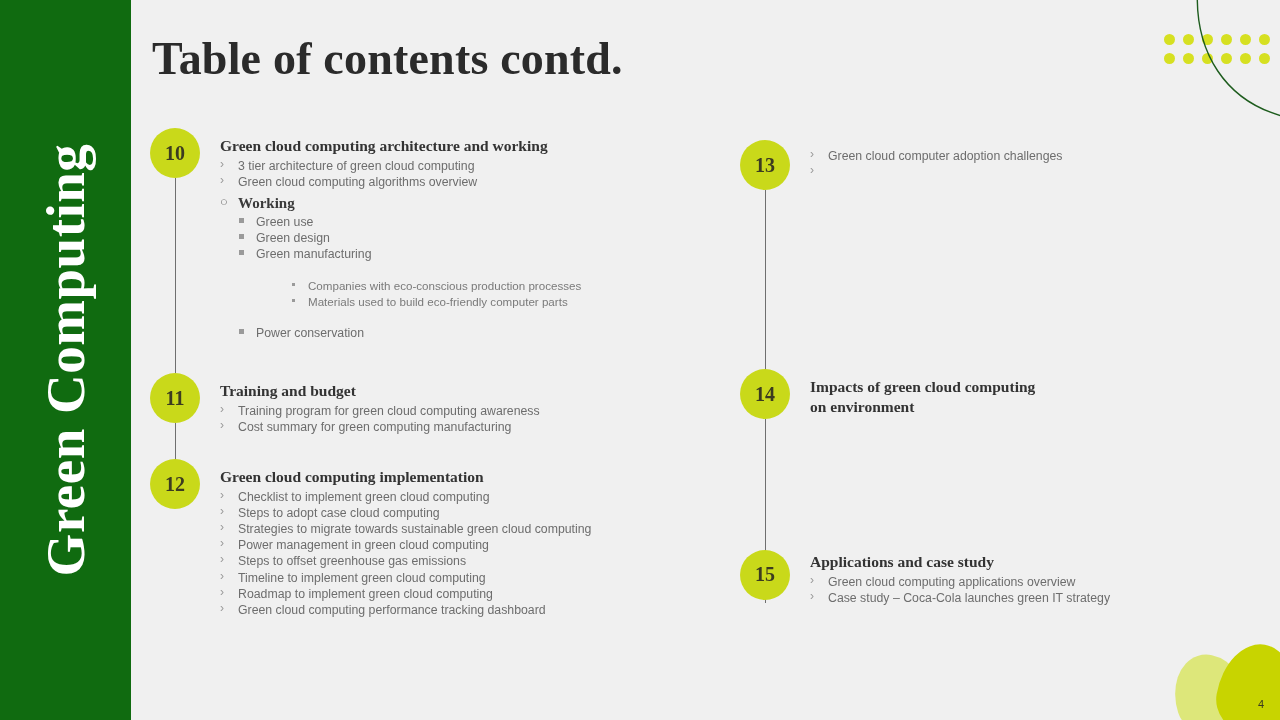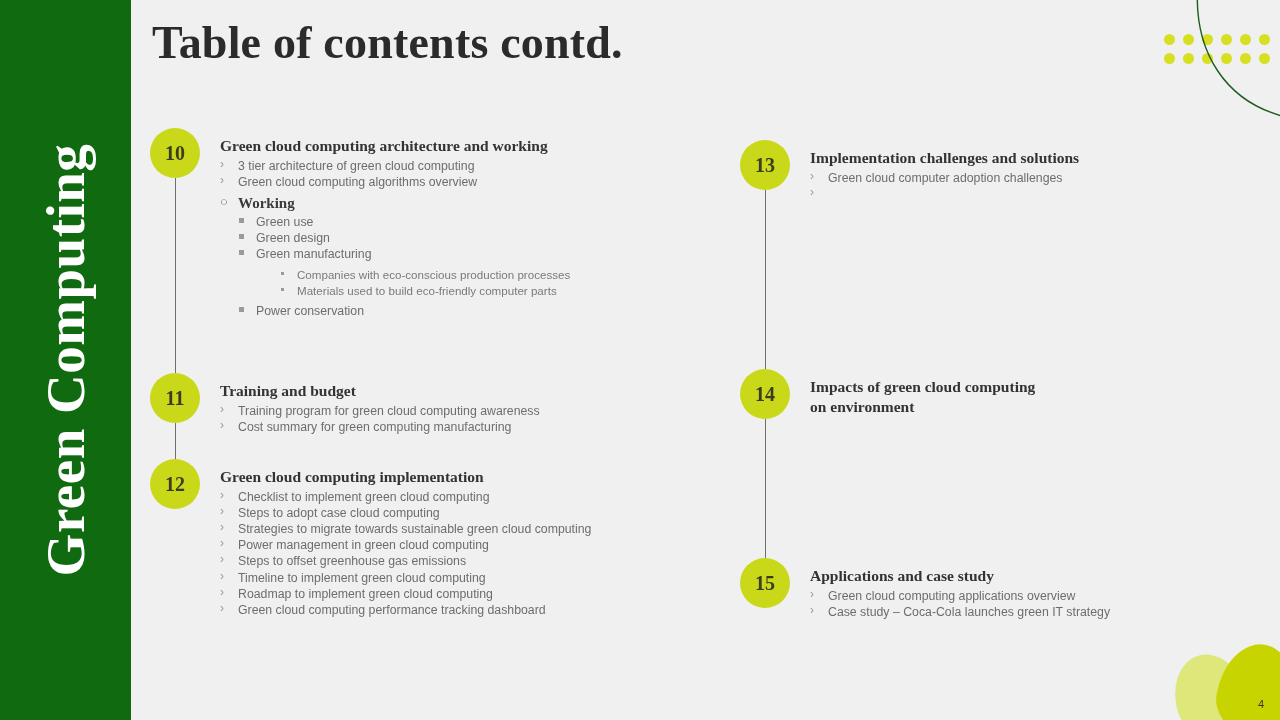--- a/index.html
+++ b/index.html
@@ -24,21 +24,21 @@
     display:flex;align-items:center;justify-content:center;
     color:#ffffff;
     font-family:"Liberation Serif","DejaVu Serif",serif;
     font-size:55px;font-weight:700;
     letter-spacing:0.5px;
     white-space:nowrap;
   }
 
   
   .page-title{
-    position:absolute;left:152px;top:16px;
+    position:absolute;left:152px;top:32px;
     font-family:"Liberation Serif","DejaVu Serif",serif;
     font-size:46px;font-weight:700;color:#2b2b2b;
     letter-spacing:0.2px;
   }
 
   
   .dots{position:absolute;left:1164px;top:34px;display:grid;
         grid-template-columns:repeat(6,19px);grid-template-rows:repeat(2,19px);}
   .dot{width:11px;height:11px;border-radius:50%;background:#d6e021;}
 
@@ -107,21 +107,21 @@
   .sub-head>.b{position:absolute;left:0;top:0px;font-size:13px;color:#6d6d6d;
     font-family:"Liberation Sans",sans-serif;font-weight:400;}
 
   ul.lvl2{list-style:none;margin:0;padding:0 0 0 18px;}
   ul.lvl2>li{
     position:relative;padding-left:18px;
     font-size:12.3px;color:#6d6d6d;line-height:1.32;
   }
   ul.lvl2>li>.b{position:absolute;left:1px;top:4px;width:5px;height:5px;background:#9a9a9a;}
 
-  ul.lvl3{list-style:none;margin:5px;padding:0 0 0 18px;}
+  ul.lvl3{list-style:none;margin:16px;padding:0 0 0 18px;}
   ul.lvl3>li{
     position:relative;padding-left:18px;
     font-size:11.6px;color:#7a7a7a;line-height:1.33;
   }
   ul.lvl3>li>.b{position:absolute;left:2px;top:5px;width:3px;height:3px;background:#9a9a9a;}
 </style>
 </head>
 <body>
 
 <div class="slide">
@@ -213,38 +213,37 @@
         </div>
       </div>
     </div>
   <div class="col col-right" id="col-right">
       <div class="entry" style="top: 140px;">
         <div class="badge-wrap">
           <div class="badge">13</div>
           <div class="connector" style="height: 191px;"></div>
         </div>
         <div class="body">
-          <div class="entry-title">Implementation challenges and solutions</div>
           <ul class="lvl1">
             <li><span class="b">›</span><span>Green cloud computer adoption challenges</span></li>
             <li><span class="b">›</span></li>
           </ul>
         </div>
       </div>
       <div class="entry" style="top: 369px;">
         <div class="badge-wrap">
           <div class="badge">14</div>
           <div class="connector" style="height: 184px;"></div>
         </div>
         <div class="body">
           <div class="entry-title">Impacts of green cloud computing
 on environment</div>
         </div>
       </div>
-      <div class="entry" style="top: 558px;">
+      <div class="entry" style="top: 544px; align-items: center;">
         <div class="badge-wrap">
           <div class="badge">15</div>
         </div>
         <div class="body">
           <div class="entry-title">Applications and case study</div>
           <ul class="lvl1">
             <li><span class="b">›</span><span>Green cloud computing applications overview</span></li>
             <li><span class="b">›</span><span>Case study – Coca-Cola launches green IT strategy</span></li>
           </ul>
         </div>

